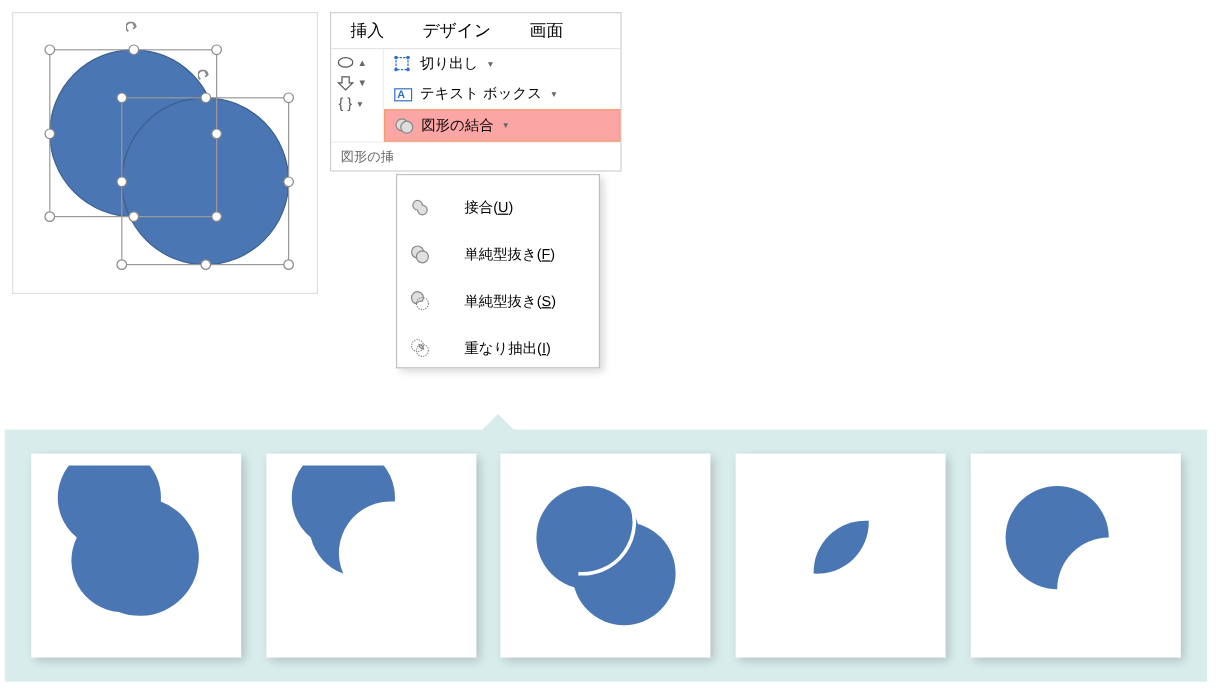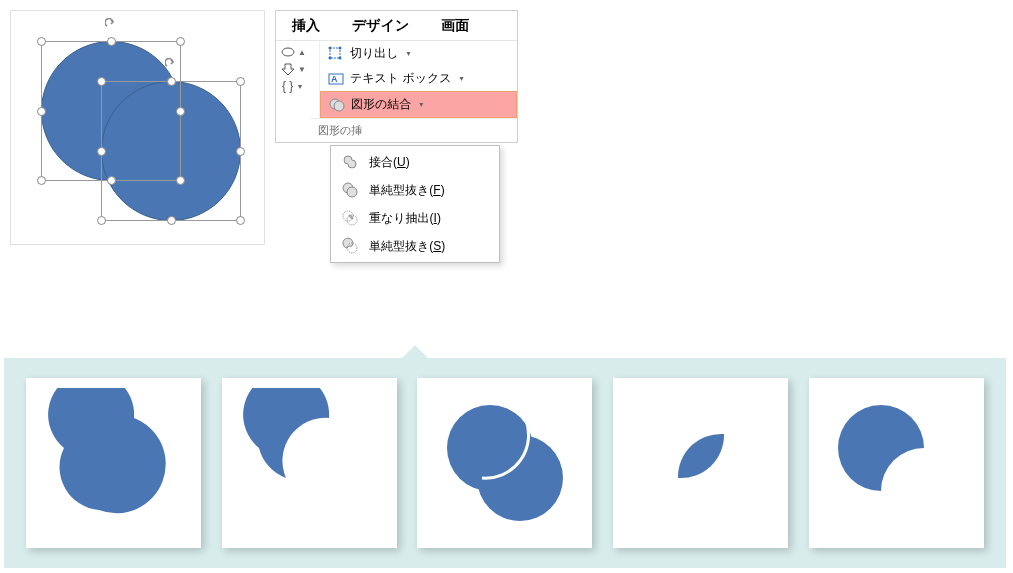--- a/index.html
+++ b/index.html
@@ -91,21 +91,20 @@
       width: 243px;
       border: 1px solid #d0d0d0;
       background: #fff;
     }
     
     .ribbon-tabs {
       display: flex;
       border-bottom: 1px solid #e5e5e5;
       height: 30px;
       align-items: center;
-      font-weight: bold;
     }
     .ribbon-tab {
       padding: 6px 16px;
       font-size: 14px;
       cursor: pointer;
     }
     
     .ribbon-content {
       display: flex;
     }
@@ -155,40 +154,40 @@
       font-size: 8px;
       color: #666;
       margin-left: 2px;
     }
     
     .group-label {
       padding: 4px 8px;
       color: #666;
       font-size: 11px;
       border-top: 1px solid #eee;
-      margin-left: 34px;
     }
     
     
     .dropdown-menu {
       position: absolute;
       left: 330px;
       top: 145px;
       width: 170px;
       background: #fff;
       border: 1px solid #c0c0c0;
       box-shadow: 3px 3px 6px rgba(0,0,0,0.15);
       padding: 2px 0;
     }
     .menu-item {
       display: flex;
       align-items: flex-end;
       padding: 5px 10px;
-      gap: 10px;
+      gap: 28px;
       cursor: pointer;
+      margin-top: 11px;
     }
     .menu-ico {
       width: 18px;
       height: 18px;
     }
     .underline-char { text-decoration: underline; }
     
     
     .pointer-triangle {
       position: absolute;
@@ -342,32 +341,32 @@
     </div>
     <div class="menu-item">
       <svg class="menu-ico">
           <circle cx="7" cy="7" r="5" fill="#e0e0e0" stroke="#888"></circle>
           <circle cx="11" cy="11" r="5" fill="#e0e0e0" stroke="#888"></circle>
         </svg>
       <span><span>単純型抜き</span>(<span class="underline-char">F</span>)</span>
     </div>
     <div class="menu-item">
       <svg class="menu-ico">
+          <path d="M2,7 A5,5 0 1,1 11,9 A5,5 0 0,0 6,11 A5,5 0 0,1 2,7" fill="#e0e0e0" stroke="#888"></path>
+          <circle cx="11" cy="11" r="5" fill="none" stroke="#888" stroke-dasharray="1,1"></circle>
+        </svg>
+      <span><span>単純型抜き</span>(<span class="underline-char">S</span>)</span>
+    </div>
+    <div class="menu-item">
+      <svg class="menu-ico">
           <circle cx="7" cy="7" r="5" fill="none" stroke="#888" stroke-dasharray="1,1"></circle>
           <circle cx="11" cy="11" r="5" fill="none" stroke="#888" stroke-dasharray="1,1"></circle>
           <path d="M8,6 A5,5 0 0,1 12,10 A5,5 0 0,1 8,6" fill="#e0e0e0" stroke="#888"></path>
         </svg>
       <span><span>重なり抽出</span>(<span class="underline-char">I</span>)</span>
-    </div>
-    <div class="menu-item">
-      <svg class="menu-ico">
-          <path d="M2,7 A5,5 0 1,1 11,9 A5,5 0 0,0 6,11 A5,5 0 0,1 2,7" fill="#e0e0e0" stroke="#888"></path>
-          <circle cx="11" cy="11" r="5" fill="none" stroke="#888" stroke-dasharray="1,1"></circle>
-        </svg>
-      <span><span>単純型抜き</span>(<span class="underline-char">S</span>)</span>
     </div>
   </div>
 </div>
 
 <div class="pointer-triangle"></div>
 
 <div class="results-row">
 
   <div class="result-tile">
     <svg class="result-svg" viewBox="0 0 150 150">

